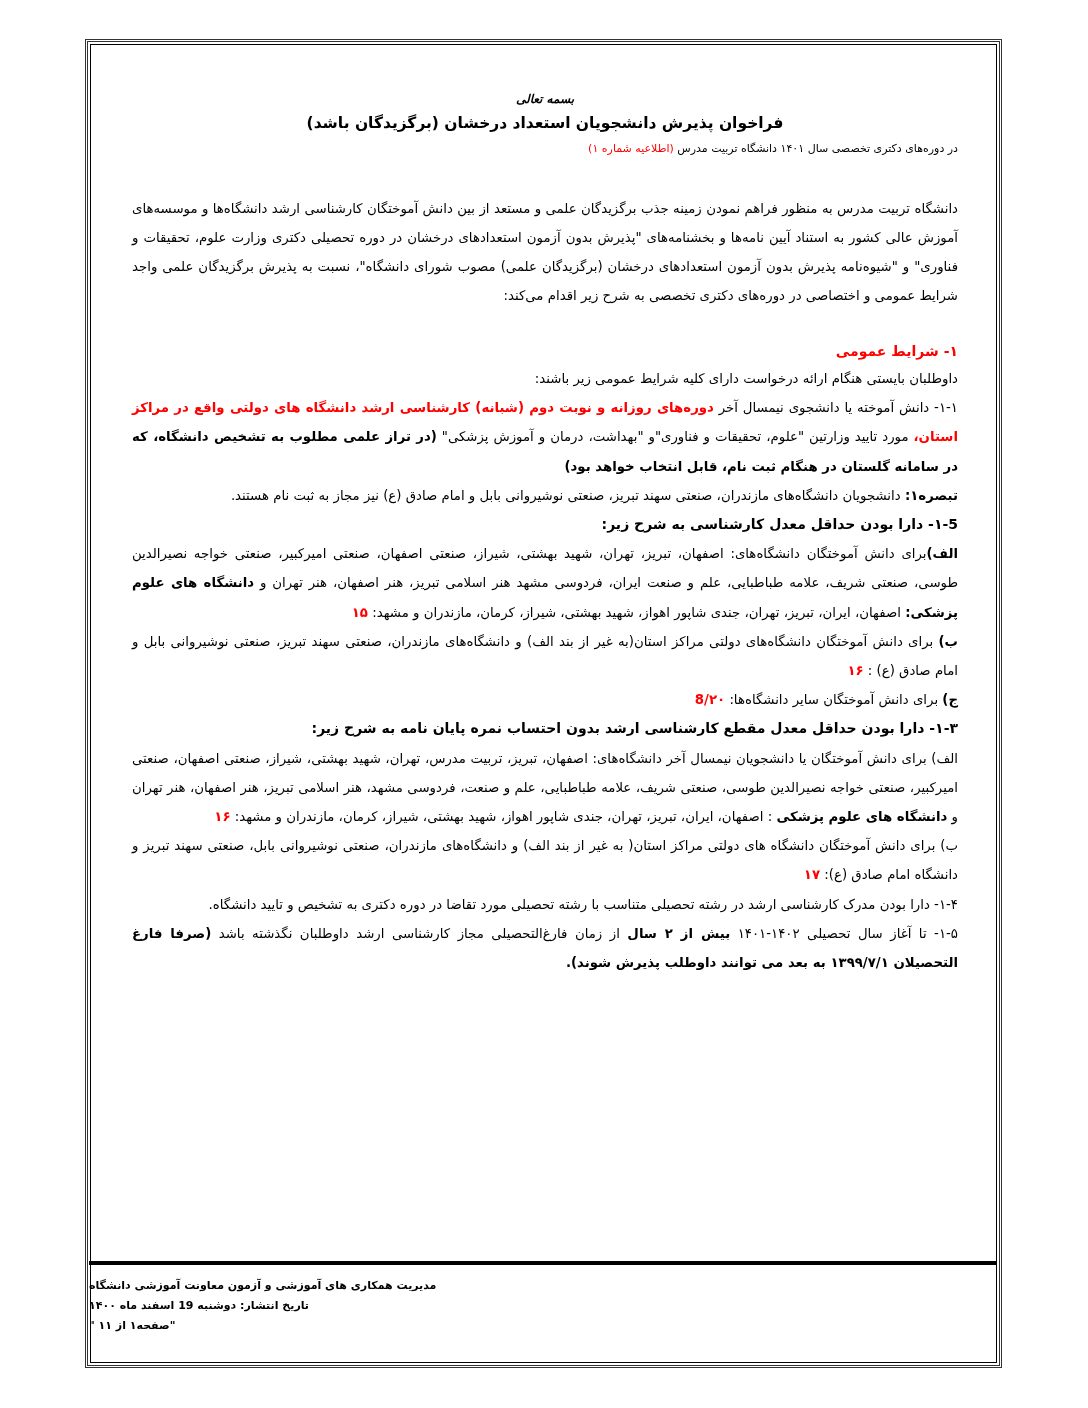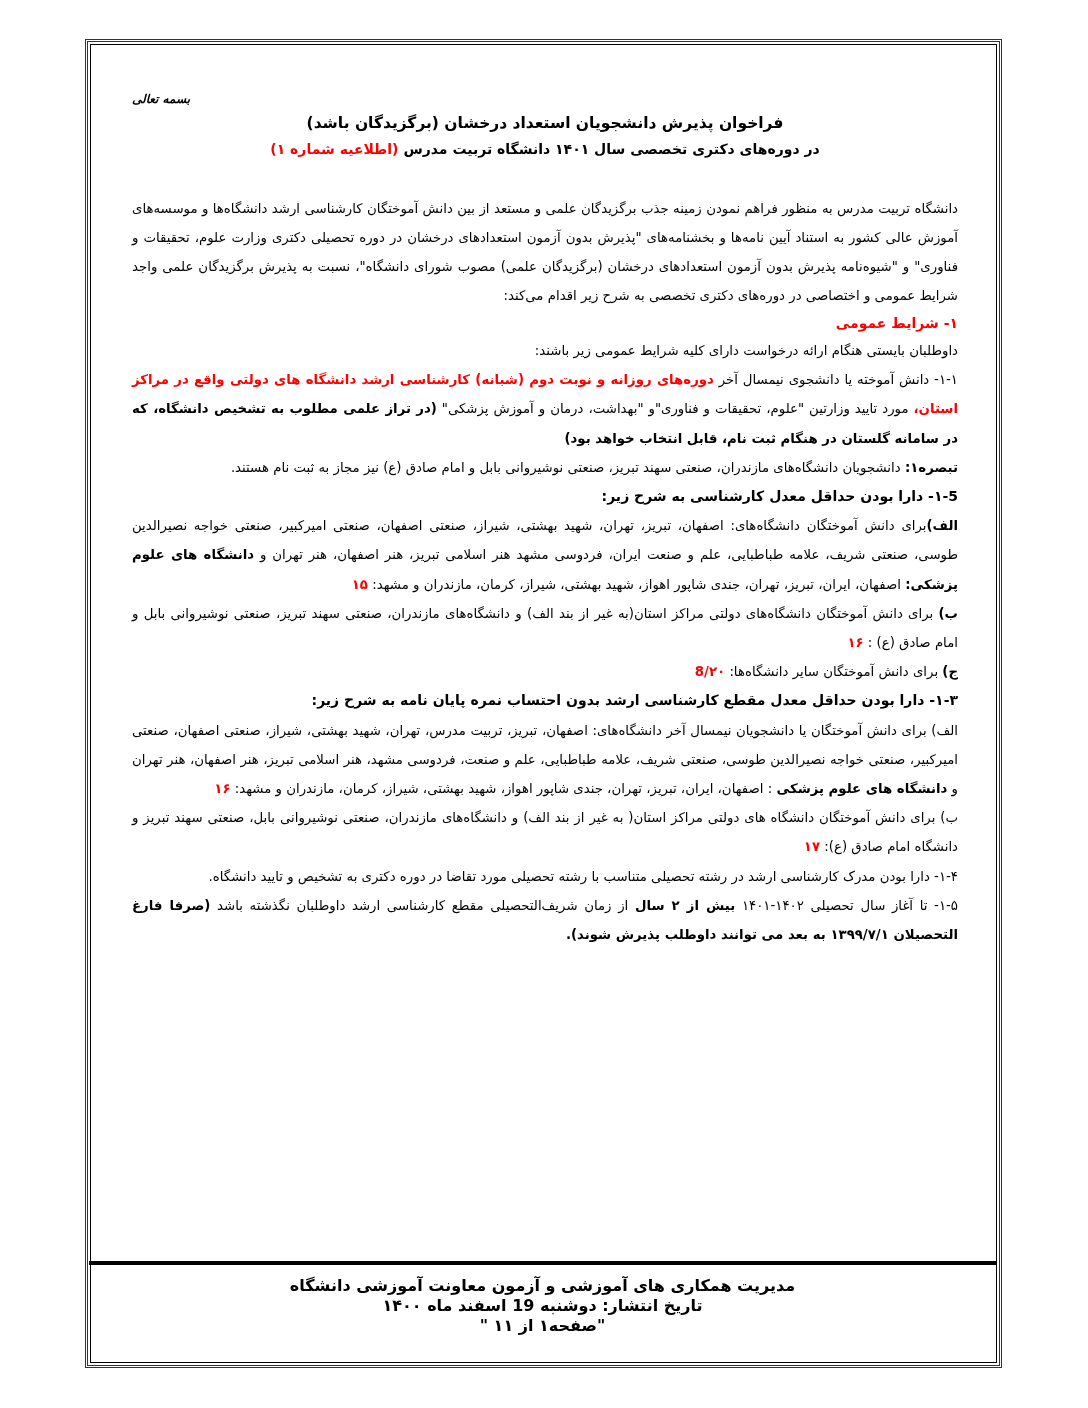--- a/index.html
+++ b/index.html
@@ -2,32 +2,32 @@
 <html><head>
 <meta charset="utf-8">
 <style>
   html, body { margin:0; padding:0; background:#ffffff; }
   body { width:1088px; height:1408px; position:relative; overflow:hidden;
          font-family:"DejaVu Sans", sans-serif; color:#000; }
   .frame { position:absolute; left:85px; top:39px; width:911px; height:1323px;
            border:3px double #333; box-sizing:content-box; }
   .frame-inner { position:absolute; left:2px; top:2px; right:2px; bottom:2px; border:1px solid #000; }
   .content { position:absolute; left:132px; width:826px; top:88px; direction:rtl; text-align:justify; }
-  .basmala { text-align:left; font-size:12px; font-weight:bold; font-style:italic; line-height:22px; }
+  .basmala { text-align:center; font-size:12px; font-weight:bold; font-style:italic; line-height:22px; }
   .title1 { text-align:center; font-size:15.5px; font-weight:bold; line-height:26px; }
-  .title2 { text-align:center; font-size:14px; font-weight:bold; line-height:26px; }
+  .title2 { font-size:11px; font-weight:normal; line-height:26px; }
   .red { color:#ff0000; }
   .b { font-weight:bold; }
   .intro { margin-top:32px; font-size:13.3px; line-height:29px; text-align-last:right; }
-  .sec-head { font-size:14px; font-weight:bold; color:#ff0000; line-height:26px; }
+  .sec-head { margin-top:28px; font-size:14px; font-weight:bold; color:#ff0000; line-height:26px; }
   .p { font-size:13.3px; line-height:29.2px; text-align-last:right; }
   .p.bold-item { font-weight:bold; font-size:14px; }
   .footer-line { position:absolute; left:89px; width:907px; top:1261px; height:4px; background:#000; }
-  .footer { position:absolute; left:89px; width:907px; top:1276px; text-align:center; direction:rtl;
-            font-size:16px; font-weight:bold; line-height:20px; }
+  .footer { position:absolute; left:89px; width:907px; top:1276px; text-align:left; direction:rtl;
+            font-size:11px; font-weight:bold; line-height:20px; }
 </style>
 </head>
 <body>
 
 <div class="frame">
     <div class="frame-inner"></div>
   </div>
 
 <div class="content">
   <div class="basmala">بسمه تعالی</div>
@@ -65,21 +65,21 @@
   <div class="p">
     <span>الف) برای دانش آموختگان یا دانشجویان نیمسال آخر دانشگاه‌های: اصفهان، تبریز، تربیت مدرس، تهران، شهید بهشتی، شیراز، صنعتی اصفهان، صنعتی امیرکبیر، صنعتی خواجه نصیرالدین طوسی، صنعتی شریف، علامه طباطبایی، علم و صنعت، فردوسی مشهد، هنر اسلامی تبریز، هنر اصفهان، هنر تهران و </span><span class="b">دانشگاه های علوم پزشکی</span><span> : اصفهان، ایران، تبریز، تهران، جندی شاپور اهواز، شهید بهشتی، شیراز، کرمان، مازندران و مشهد: </span><span class="red b">۱۶</span>
   </div>
   <div class="p">
     <span>ب) برای دانش آموختگان دانشگاه های دولتی مراکز استان( به غیر از بند الف) و دانشگاه‌های مازندران، صنعتی نوشیروانی بابل، صنعتی سهند تبریز و دانشگاه امام صادق (ع): </span><span class="red b">۱۷</span>
   </div>
 
   <div class="p">۱-۴- دارا بودن مدرک کارشناسی ارشد در رشته تحصیلی متناسب با رشته تحصیلی مورد تقاضا در دوره دکتری به تشخیص و تایید دانشگاه.</div>
 
   <div class="p">
-    <span>۱-۵- تا آغاز سال تحصیلی ۱۴۰۲-۱۴۰۱ </span><span class="b">بیش از ۲ سال</span><span> از زمان شریف‌التحصیلی مقطع کارشناسی ارشد داوطلبان نگذشته باشد </span><span class="b">(صرفا فارغ التحصیلان ۱۳۹۹/۷/۱ به بعد می توانند داوطلب پذیرش شوند).</span>
+    <span>۱-۵- تا آغاز سال تحصیلی ۱۴۰۲-۱۴۰۱ </span><span class="b">بیش از ۲ سال</span><span> از زمان فارغ‌التحصیلی مجاز کارشناسی ارشد داوطلبان نگذشته باشد </span><span class="b">(صرفا فارغ التحصیلان ۱۳۹۹/۷/۱ به بعد می توانند داوطلب پذیرش شوند).</span>
   </div>
 </div>
 
 <div class="footer-line"></div>
 <div class="footer">
   <div>مدیریت همکاری های آموزشی و آزمون معاونت آموزشی دانشگاه</div>
   <div>تاریخ انتشار: دوشنبه 19 اسفند ماه ۱۴۰۰</div>
   <div>"صفحه۱ از ۱۱ "</div>
 </div>
 

